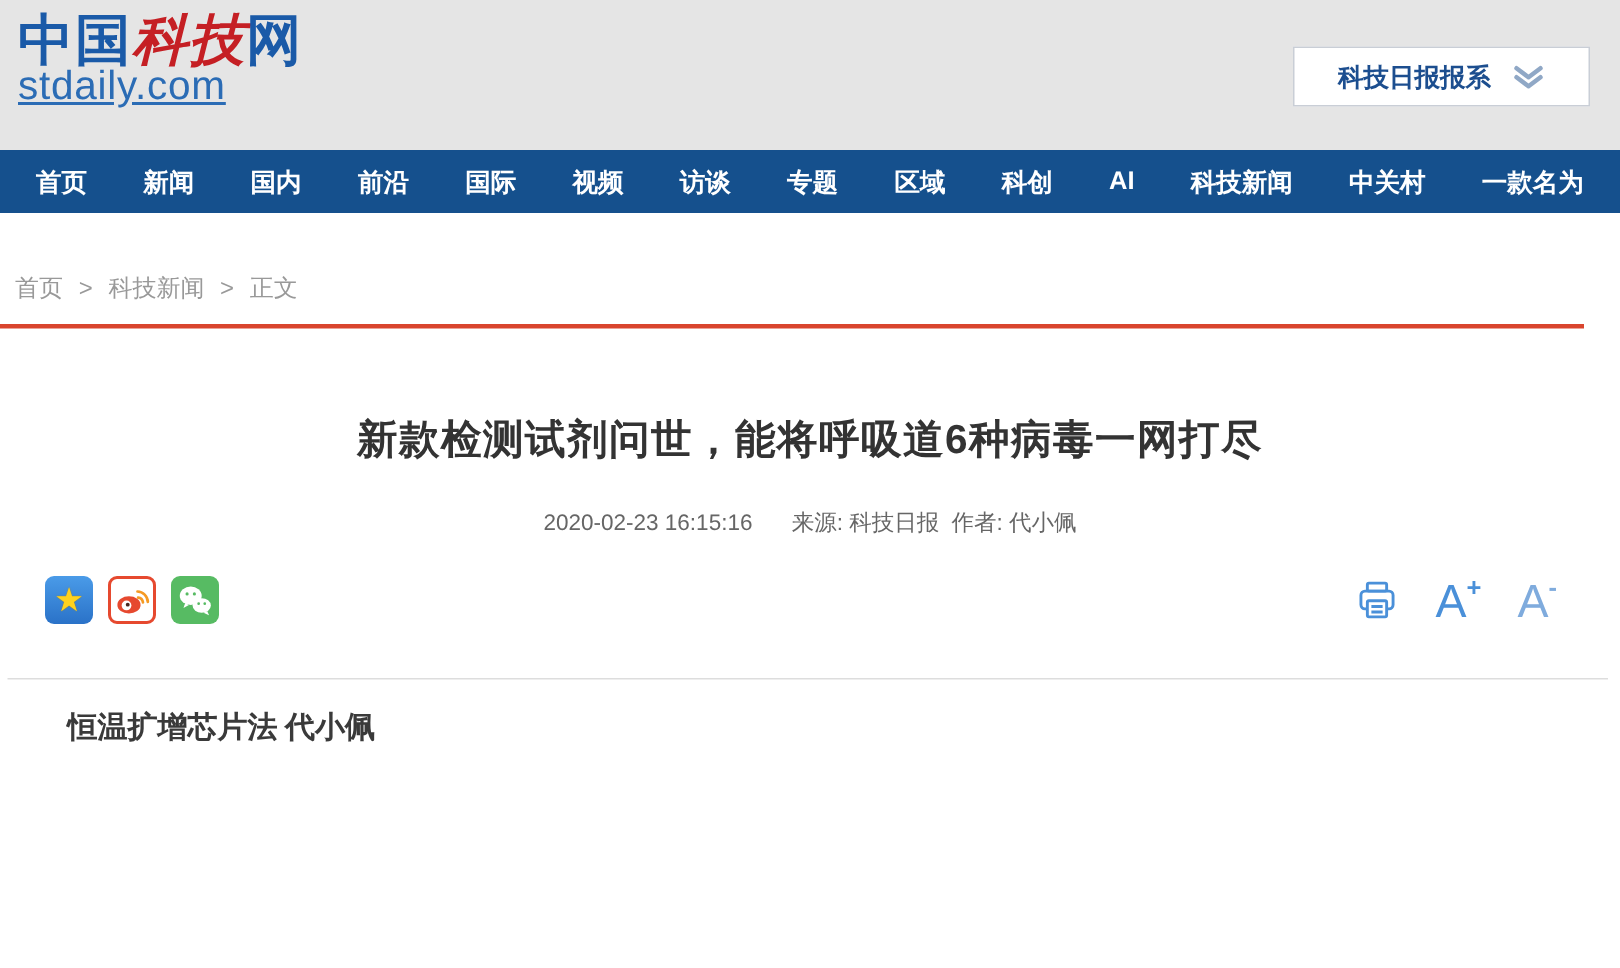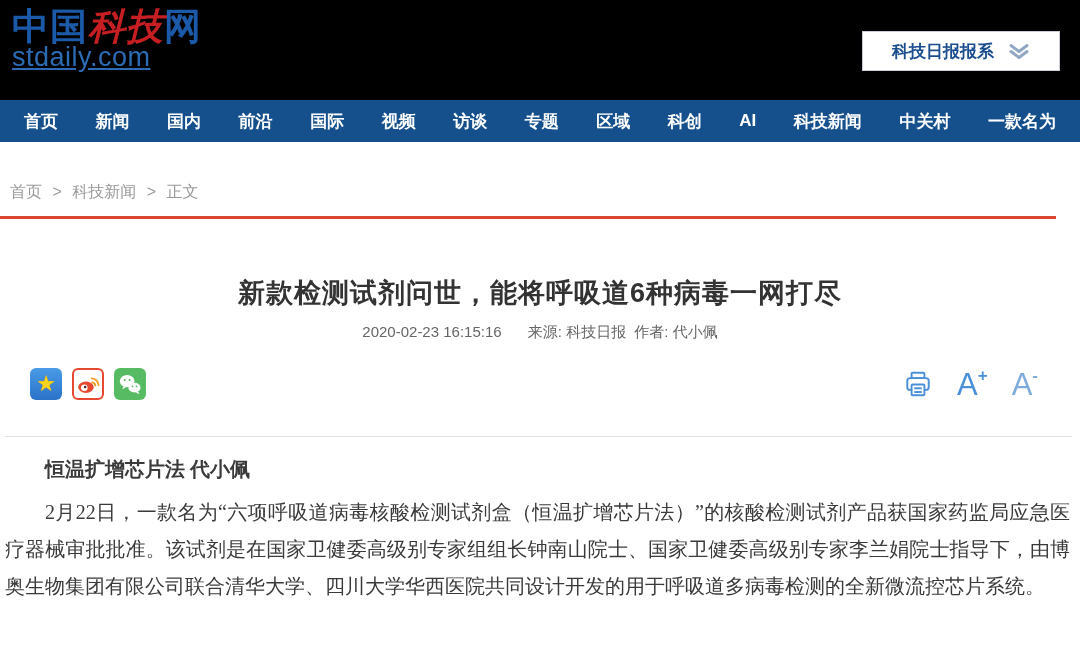--- a/index.html
+++ b/index.html
@@ -1,20 +1,20 @@
 <!DOCTYPE html>
 <html><head>
 <meta charset="utf-8">
 <style>
   * { box-sizing: border-box; margin: 0; padding: 0; }
   html, body { width: 1080px; height: 645px; background: #fff; overflow: hidden;
     font-family: "Liberation Sans", "DejaVu Sans", sans-serif; }
 
   
-  .header { position: relative; height: 100px; background: #000000; }
+  .header { position: relative; height: 100px; background: #e5e5e5; }
   .logo { position: absolute; left: 12px; top: 6px; cursor: pointer; }
   .logo-line1 { font-size: 37px; font-weight: bold; line-height: 1.1; letter-spacing: 1px; }
   .logo-blue { color: #1a5aa8; }
   .logo-red  { color: #c51f24; font-family: "DejaVu Serif", serif; font-style: italic; font-weight: bold; }
   .logo-line2 { color: #2b6cb5; font-size: 27px; line-height: 1; margin-top: -4px; letter-spacing: .5px; text-decoration: underline; }
 
   .dropdown { position: absolute; right: 20px; top: 31px; width: 198px; height: 40px;
     background: #fff; border: 1px solid #c9ced6; display: flex; align-items: center;
     justify-content: center; gap: 14px; cursor: pointer; }
   .dropdown-label { font-size: 17px; font-weight: bold; color: #1c4e8f; }
@@ -27,21 +27,21 @@
 
   
   .breadcrumb { margin: 40px 0 0 10px; font-size: 16px; color: #999; }
   .breadcrumb a { color: #999; text-decoration: none; cursor: pointer; }
   .breadcrumb .sep { margin: 0 6px; color: #999; }
   .red-rule { height: 3px; background: #d9452e; width: 1056px; margin-top: 13px; }
 
   
   .title { text-align: center; font-size: 27px; font-weight: bold; color: #333;
     margin-top: 56px; letter-spacing: 1px; }
-  .meta { text-align: center; font-size: 15px; color: #666; margin-top: 12px; }
+  .meta { text-align: center; font-size: 15px; color: #666; margin-top: 28px; }
   .meta .date { margin-right: 22px; }
   .meta .src { margin-right: 4px; }
 
   
   .share-row { display: flex; justify-content: space-between; align-items: center;
     margin: 26px 42px 0 30px; }
   .share-icons { display: flex; gap: 10px; }
   .sicon { width: 32px; height: 32px; border-radius: 6px; display: flex;
     align-items: center; justify-content: center; cursor: pointer; }
   .qzone { background: linear-gradient(#4a9be8, #2a72c8); color: #ffd21e; font-size: 22px;
@@ -164,15 +164,14 @@
         <span class="letter">A</span>
           <span class="sign">-</span>
       </button>
     </div>
   </div>
 
   <hr class="divider">
 
   <article class="article-body">
     <p class="byline">恒温扩增芯片法 代小佩</p>
-    <p class="para">2月22日，一款名为“六项呼吸道病毒核酸检测试剂盒（恒温扩增芯片法）”的核酸检测试剂产品获国家药监局应急医疗器械审批批准。该试剂是在国家卫健委高级别专家组组长钟南山院士、国家卫健委高级别专家李兰娟院士指导下，由博奥生物集团有限公司联合清华大学、四川大学华西医院共同设计开发的用于呼吸道多病毒检测的全新微流控芯片系统。</p>
   </article>
 </main>
 
 </body></html>

